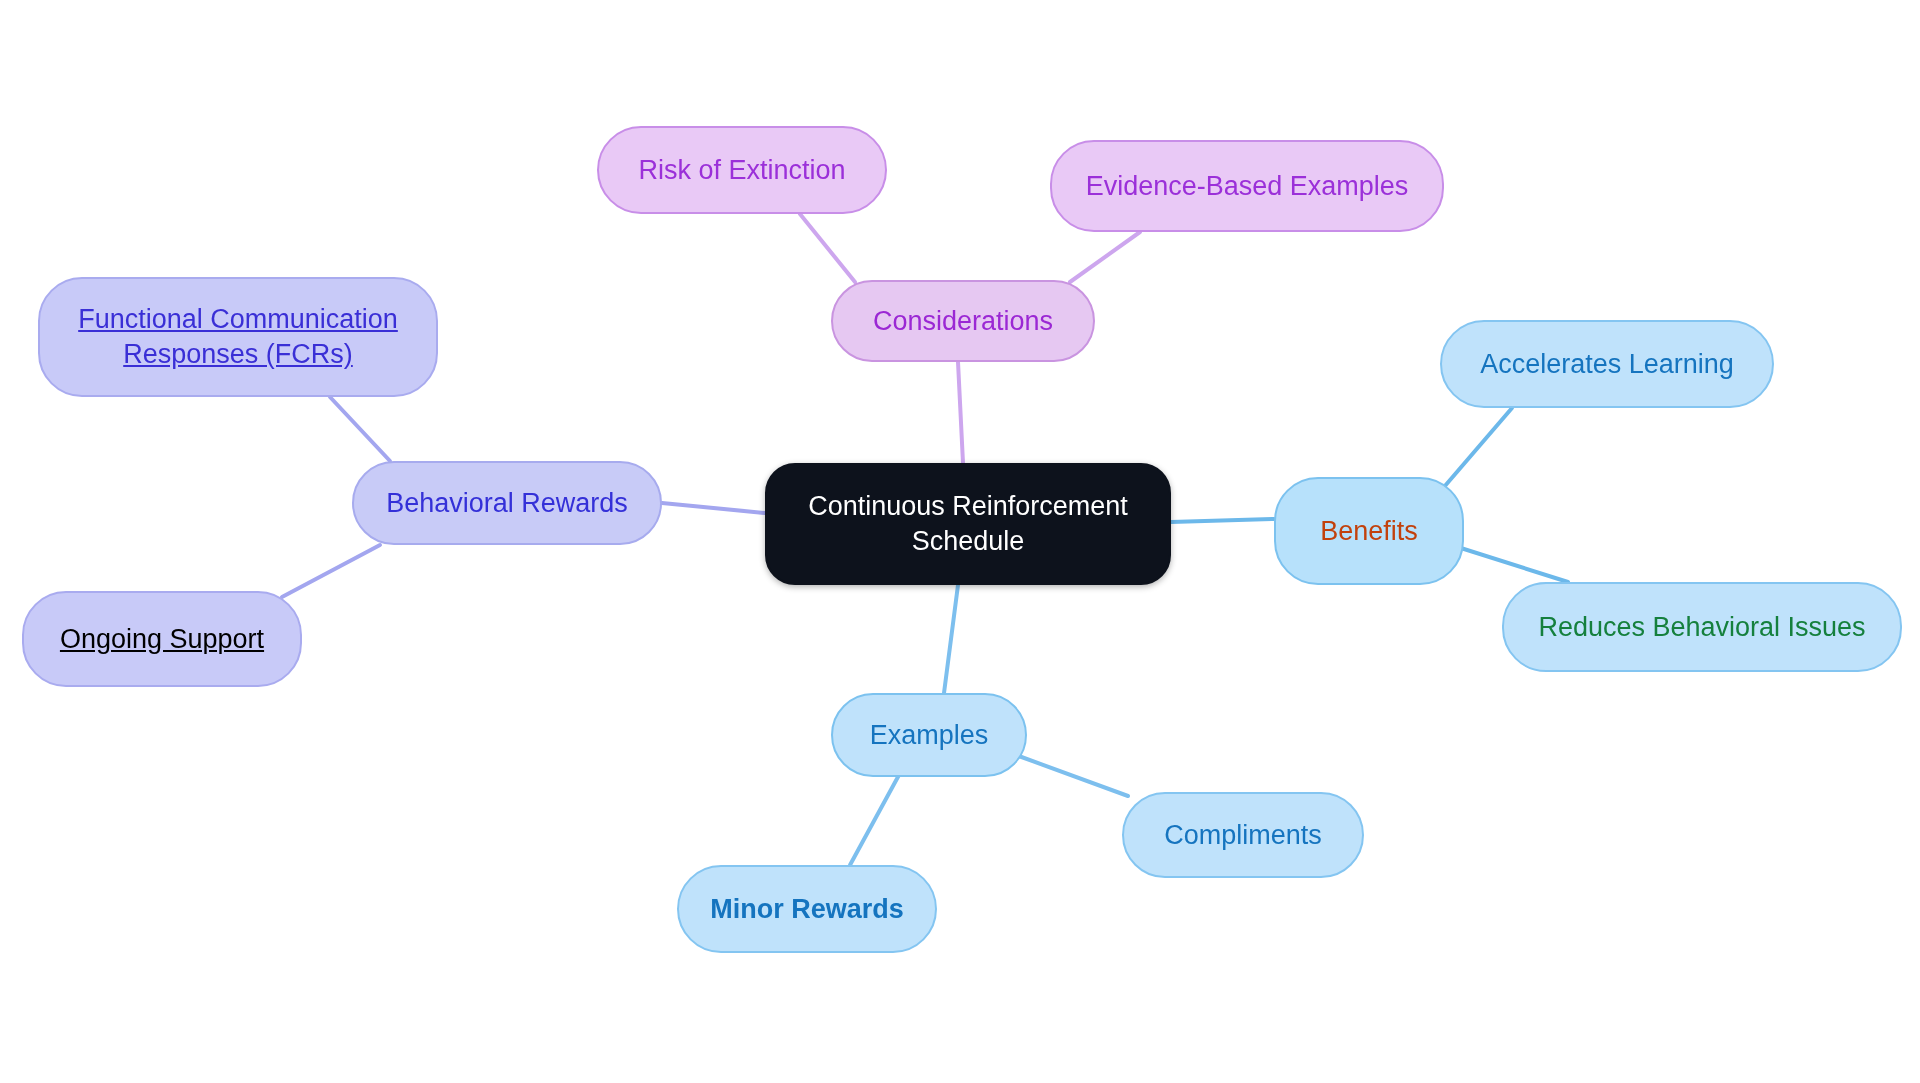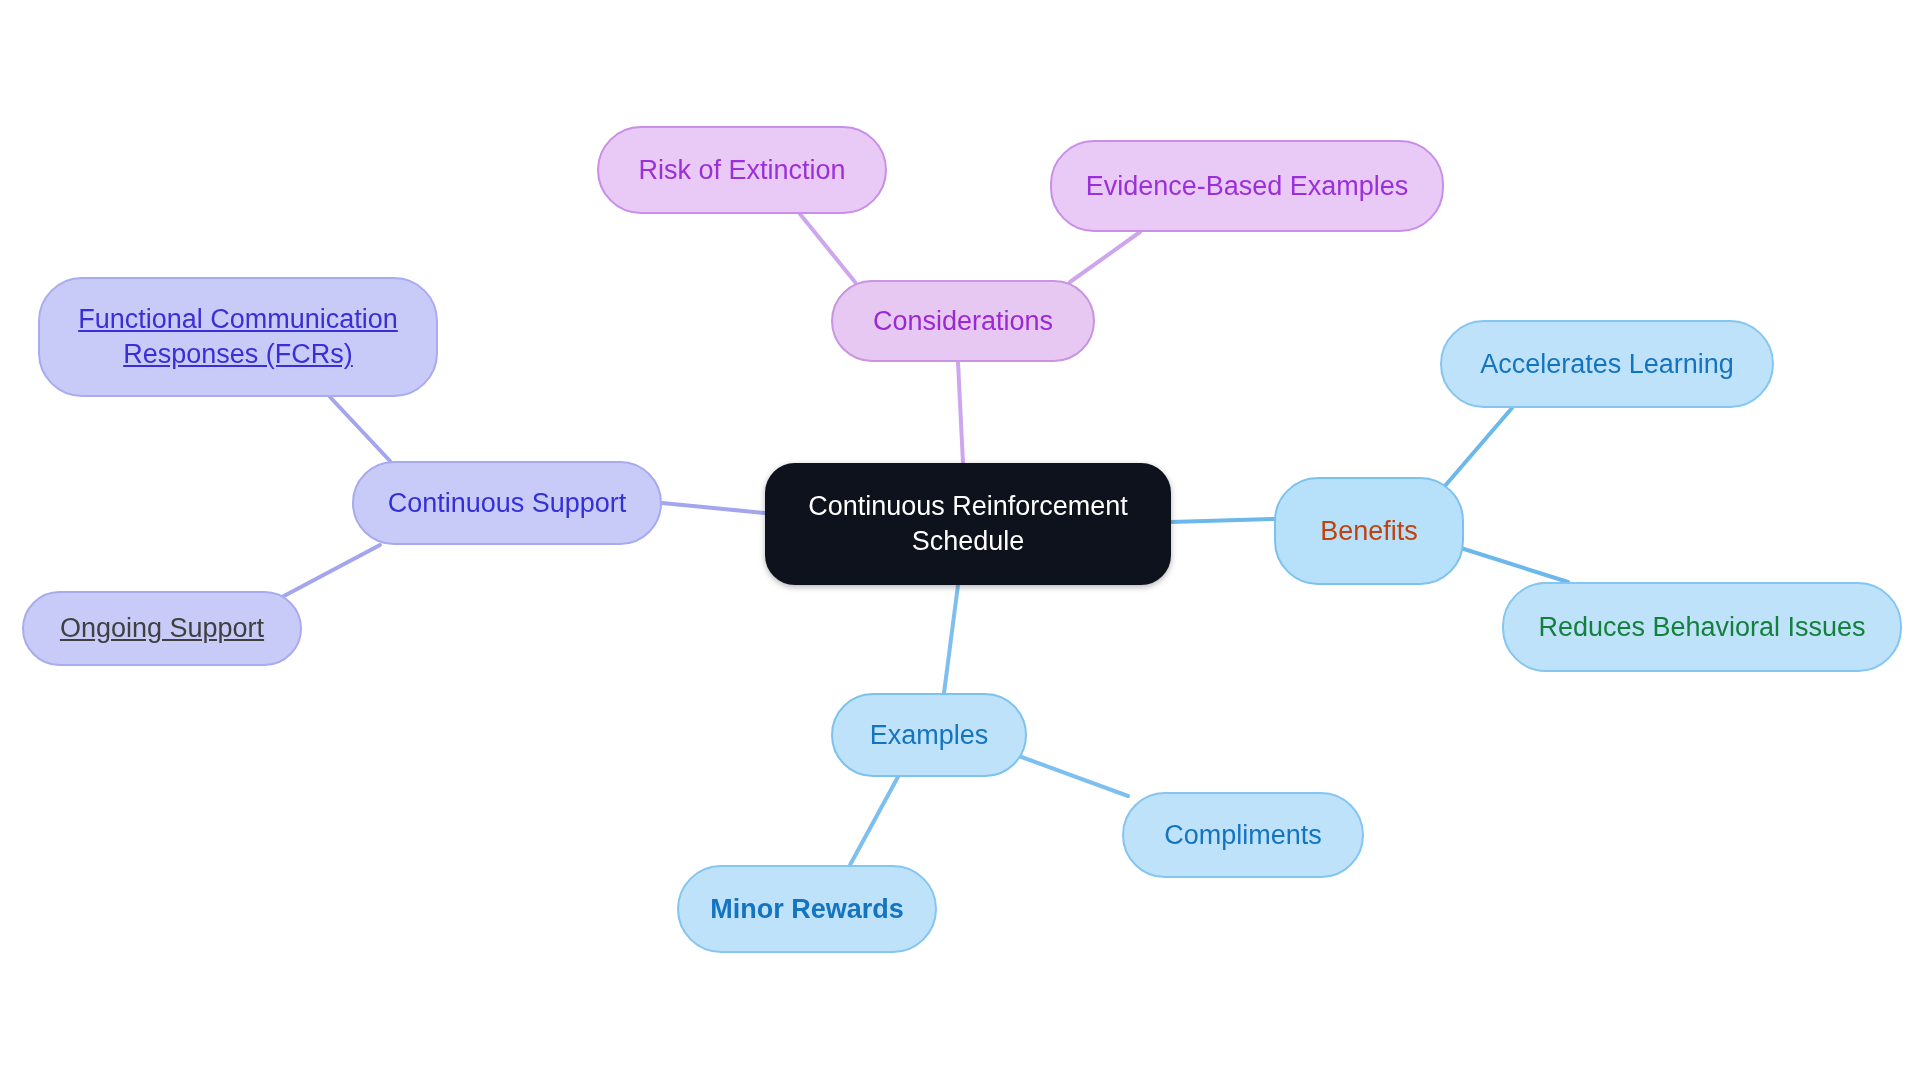--- a/index.html
+++ b/index.html
@@ -125,20 +125,20 @@
   <div class="node node-blue-leaf" style="left: 1440px; top: 320px; width: 334px; height: 88px; background: rgb(191, 226, 251); color: rgb(21, 116, 191);">Accelerates Learning</div>
 
   <div class="node node-blue-leaf" style="left: 1502px; top: 582px; width: 400px; height: 90px; background: rgb(191, 226, 251); color: #15803d; text-align: center;">Reduces Behavioral Issues</div>
 
   <div class="node node-blue-branch" style="left: 831px; top: 693px; width: 196px; height: 84px; background: rgb(191, 226, 251); color: rgb(21, 116, 191);">Examples</div>
 
   <div class="node node-blue-leaf" style="left: 1122px; top: 792px; width: 242px; height: 86px; background: rgb(191, 226, 251); color: rgb(21, 116, 191);">Compliments</div>
 
   <div class="node node-blue-leaf" style="left: 677px; top: 865px; width: 260px; height: 88px; background: rgb(191, 226, 251); color: rgb(21, 116, 191); font-weight: bold;">Minor Rewards</div>
 
-  <div class="node node-indigo-branch" style="left: 352px; top: 461px; width: 310px; height: 84px; background: rgb(200, 203, 247); color: rgb(52, 48, 216);">Continuous Support</div>
+  <div class="node node-indigo-branch" style="left: 352px; top: 461px; width: 310px; height: 84px; background: rgb(200, 203, 247); color: rgb(52, 48, 216);">Behavioral Rewards</div>
 
   <div class="node node-indigo-leaf" style="left: 38px; top: 277px; width: 400px; height: 120px; background: rgb(200, 202, 248); color: rgb(58, 47, 214);">Functional Communication
 Responses (FCRs)</div>
 
-  <div class="node node-indigo-leaf" style="left: 22px; top: 591px; width: 280px; height: 75px; background: rgb(200, 202, 248); color: #404040;">Ongoing Support</div>
+  <div class="node node-indigo-leaf" style="left: 22px; top: 591px; width: 280px; height: 96px; background: rgb(200, 202, 248); color: #000000;">Ongoing Support</div>
 
 </div>
 
 </body></html>

